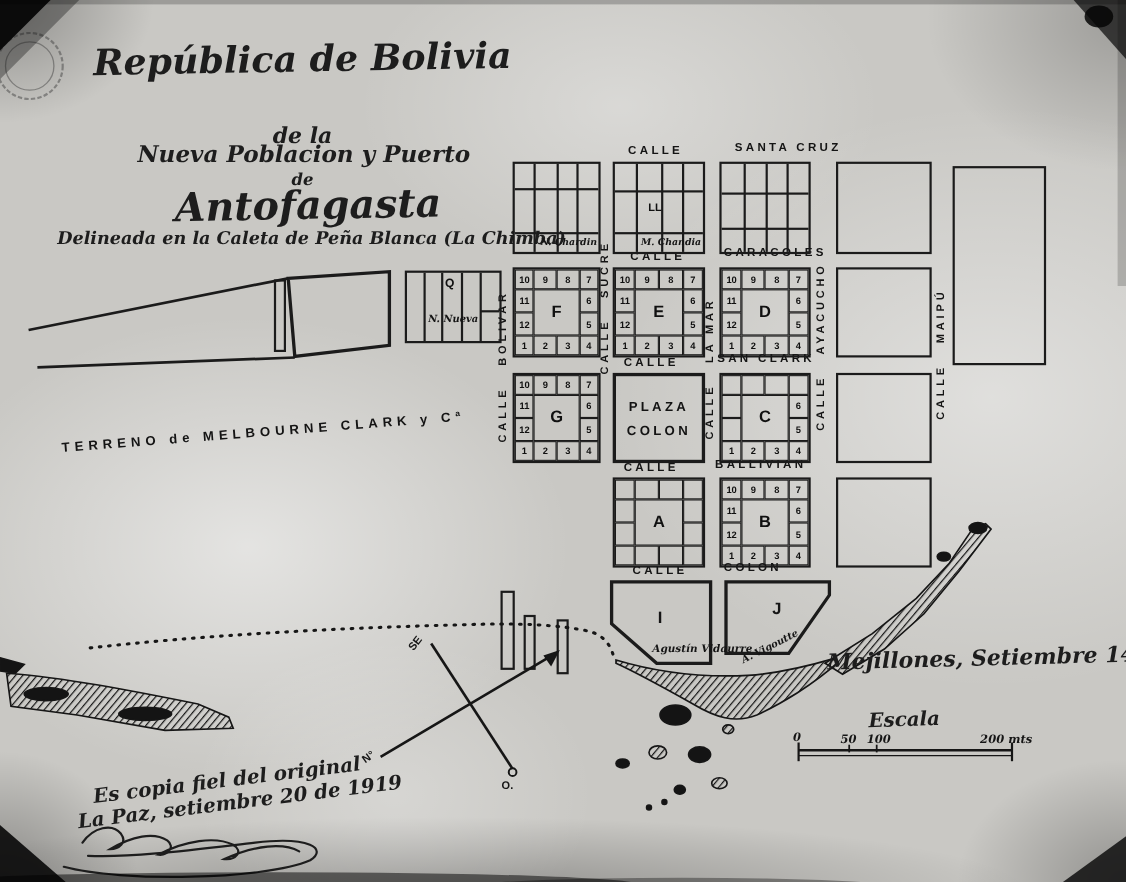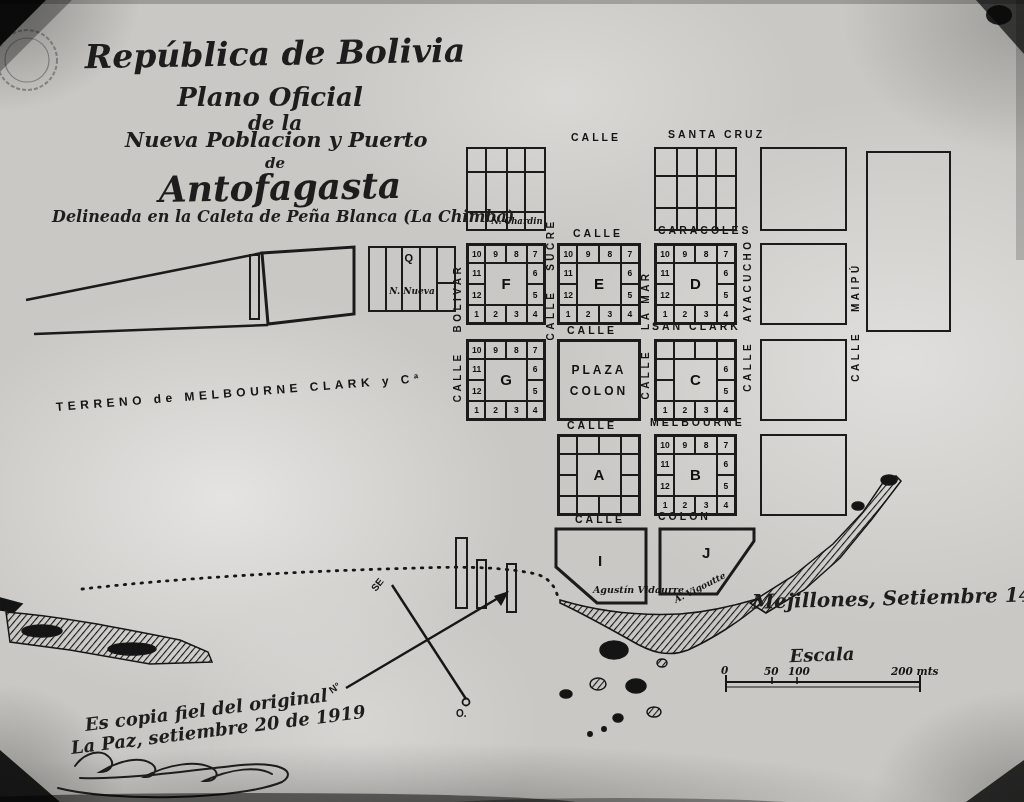--- a/index.html
+++ b/index.html
@@ -46,53 +46,60 @@
       letter-spacing:.5px;text-align:center;padding:1.5px 0;}
   .state .t4{font:bold 9.5px "Liberation Sans",sans-serif;letter-spacing:4px;text-align:center;padding:6px 0 4px;}
   svg text{fill:#151515;}
 </style>
 </head>
 <body>
 
 <div id="map">
 
   <div class="hw" style="left:80px;top:34px;width:390px;font-size:33px;font-weight:bold;transform:rotate(-1deg);">República de Bolivia</div>
-  <div class="hw" style="left:150px;top:82px;width:240px;font-size:26px;font-weight:bold;">Plano Oficial</div>
   <div class="hw" style="left:235px;top:111px;width:80px;font-size:20px;font-weight:bold;">de la</div>
   <div class="hw" style="left:125px;top:127px;width:300px;font-size:21px;font-weight:bold;">Nueva Poblacion y Puerto</div>
   <div class="hw" style="left:245px;top:154px;width:60px;font-size:15px;font-weight:bold;">de</div>
   <div class="hw" style="left:135px;top:166px;width:290px;font-size:36px;font-weight:bold;transform:rotate(-1deg);">Antofagasta</div>
   <div class="hw" style="left:52px;top:207px;width:430px;font-size:16px;font-weight:bold;">Delineada en la Caleta de Peña Blanca (La Chimba)</div>
 
   <div style="position:absolute;left:56px;top:400px;width:410px;transform:rotate(-4.5deg);transform-origin:left center;
               font:bold 12px 'Liberation Sans',sans-serif;letter-spacing:4.5px;color:#141414;white-space:nowrap;">TERRENO de MELBOURNE CLARK y Cª</div>
 
   <div class="hst" style="left:571px;top:131px;">CALLE</div>
   <div class="hst" style="left:668px;top:128px;">SANTA CRUZ</div>
   <div class="hst" style="left:573px;top:227px;">CALLE</div>
   <div class="hst" style="left:658px;top:224px;">CARACOLES</div>
   <div class="hst" style="left:567px;top:324px;">CALLE</div>
   <div class="hst" style="left:652px;top:320px;">SAN CLARK</div>
   <div class="hst" style="left:567px;top:419px;">CALLE</div>
-  <div class="hst" style="left:650px;top:416px;">MELBOURNE</div>
+  <div class="hst" style="left:650px;top:416px;">BALLIVIAN</div>
   <div class="hst" style="left:575px;top:513px;">CALLE</div>
   <div class="hst" style="left:658px;top:510px;">COLON</div>
 
   <div class="vst" style="left:364px;top:326px;width:190px;">CALLE   BOLIVAR</div>
   <div class="vst" style="left:494px;top:276px;width:115px;">CALLE   SUCRE</div>
   <div class="vst" style="left:552px;top:328px;width:190px;">CALLE   LA MAR</div>
   <div class="vst" style="left:636px;top:308px;width:225px;">CALLE   AYACUCHO</div>
   <div class="vst" style="left:767px;top:315px;width:180px;">CALLE   MAIPÚ</div>
 
   <div class="blk strips" style="left:466px;top:147px;width:80px;height:84px;">
     <span class="v" style="left:22%"></span>
     <span class="v" style="left:50%"></span>
     <span class="v" style="left:74%"></span>
     <span class="hh" style="top:28%"></span>
     <div class="nameband">N. Chardin</div>
+  </div>
+  <div class="blk strips" style="left:557px;top:147px;width:84px;height:84px;">
+    <span class="v" style="left:24%"></span>
+    <span class="v" style="left:52%"></span>
+    <span class="v" style="left:76%"></span>
+    <span class="hh" style="top:30%"></span>
+    <span style="position:absolute;left:38%;top:44%;font:bold 10px 'Liberation Sans',sans-serif;color:#111;">LL</span>
+    <div class="nameband">M. Chandia</div>
   </div>
   <div class="blk strips" style="left:654px;top:147px;width:83px;height:84px;">
     <span class="v" style="left:25%"></span>
     <span class="v" style="left:50%"></span>
     <span class="v" style="left:75%"></span>
     <span class="hh" style="top:33%"></span>
     <span class="hh" style="top:72%"></span>
   </div>
   <div class="blk" style="left:760px;top:147px;width:87px;height:84px;"></div>
 

